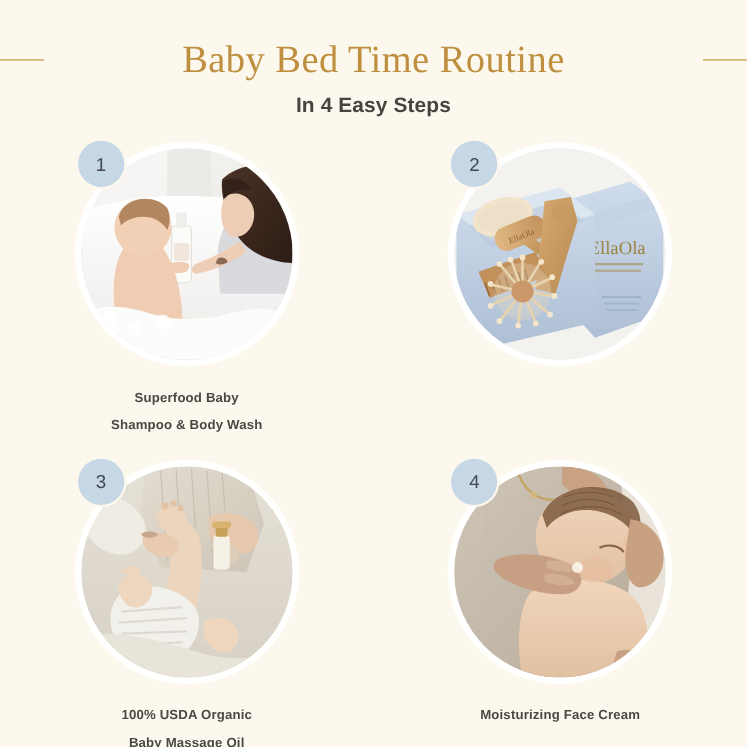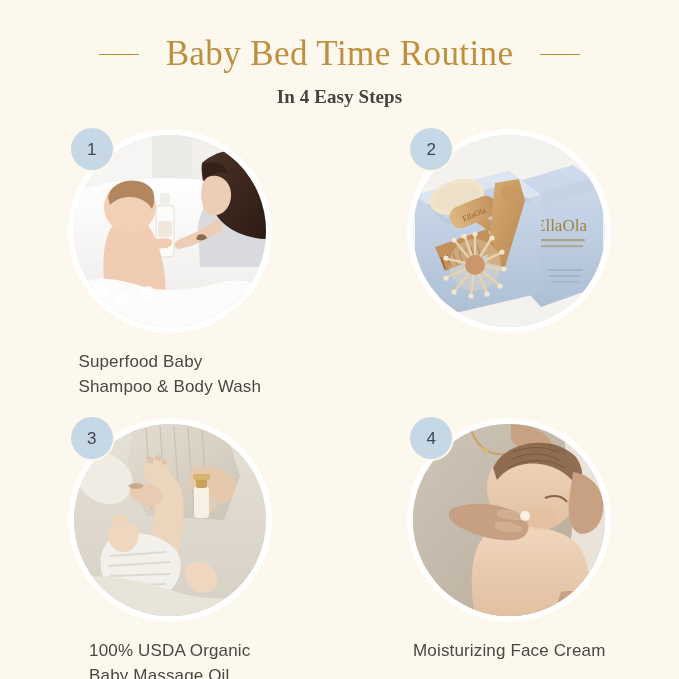--- a/index.html
+++ b/index.html
@@ -24,42 +24,42 @@
   }
 
   
   .header {
     padding-top: 34px;
     text-align: center;
   }
   .title-row {
     display: flex;
     align-items: center;
-    justify-content: center;
+    justify-content: space-between;
     gap: 27px;
   }
   .title-rule {
     width: 40px;
     height: 1px;
     background: #b9922f;
     flex: 0 0 auto;
   }
   .main-title {
     font-family: "Liberation Serif", "DejaVu Serif", serif;
     font-size: 35px;
     line-height: 40px;
     color: #bd8f3e;
     letter-spacing: 0.4px;
     white-space: nowrap;
     margin: 0;
     font-weight: 400;
   }
   .subtitle {
     margin: 12px 0 16px 0;
-    font-family: Liberation Serif, serif;
+    font-family: Liberation Sans, sans-serif;
     font-weight: bold;
     font-size: 19px;
     line-height: 22px;
     color: #474440;
     letter-spacing: 0.1px;
   }
 
   
   .steps-grid {
     position: relative;
@@ -122,25 +122,26 @@
   .badge-num {
     font-family: "Liberation Sans", sans-serif;
     font-size: 17px;
     font-weight: normal;
     color: #41484f;
     line-height: 1;
   }
 
   .caption {
     margin-top: 17px;
+    text-align: center;
     font-family: "Liberation Sans", sans-serif;
-    font-size: 17px;
+    font-size: 12px;
     line-height: 25px;
     color: #4b4843;
-    font-weight: 400;
+    font-weight: 700;
     max-width: 290px;
     white-space: pre-line;
     letter-spacing: 0.15px;
   }
 
   
   .steps-grid .step.row2 { margin-top: 6px; }
 </style>
 </head>
 <body>

